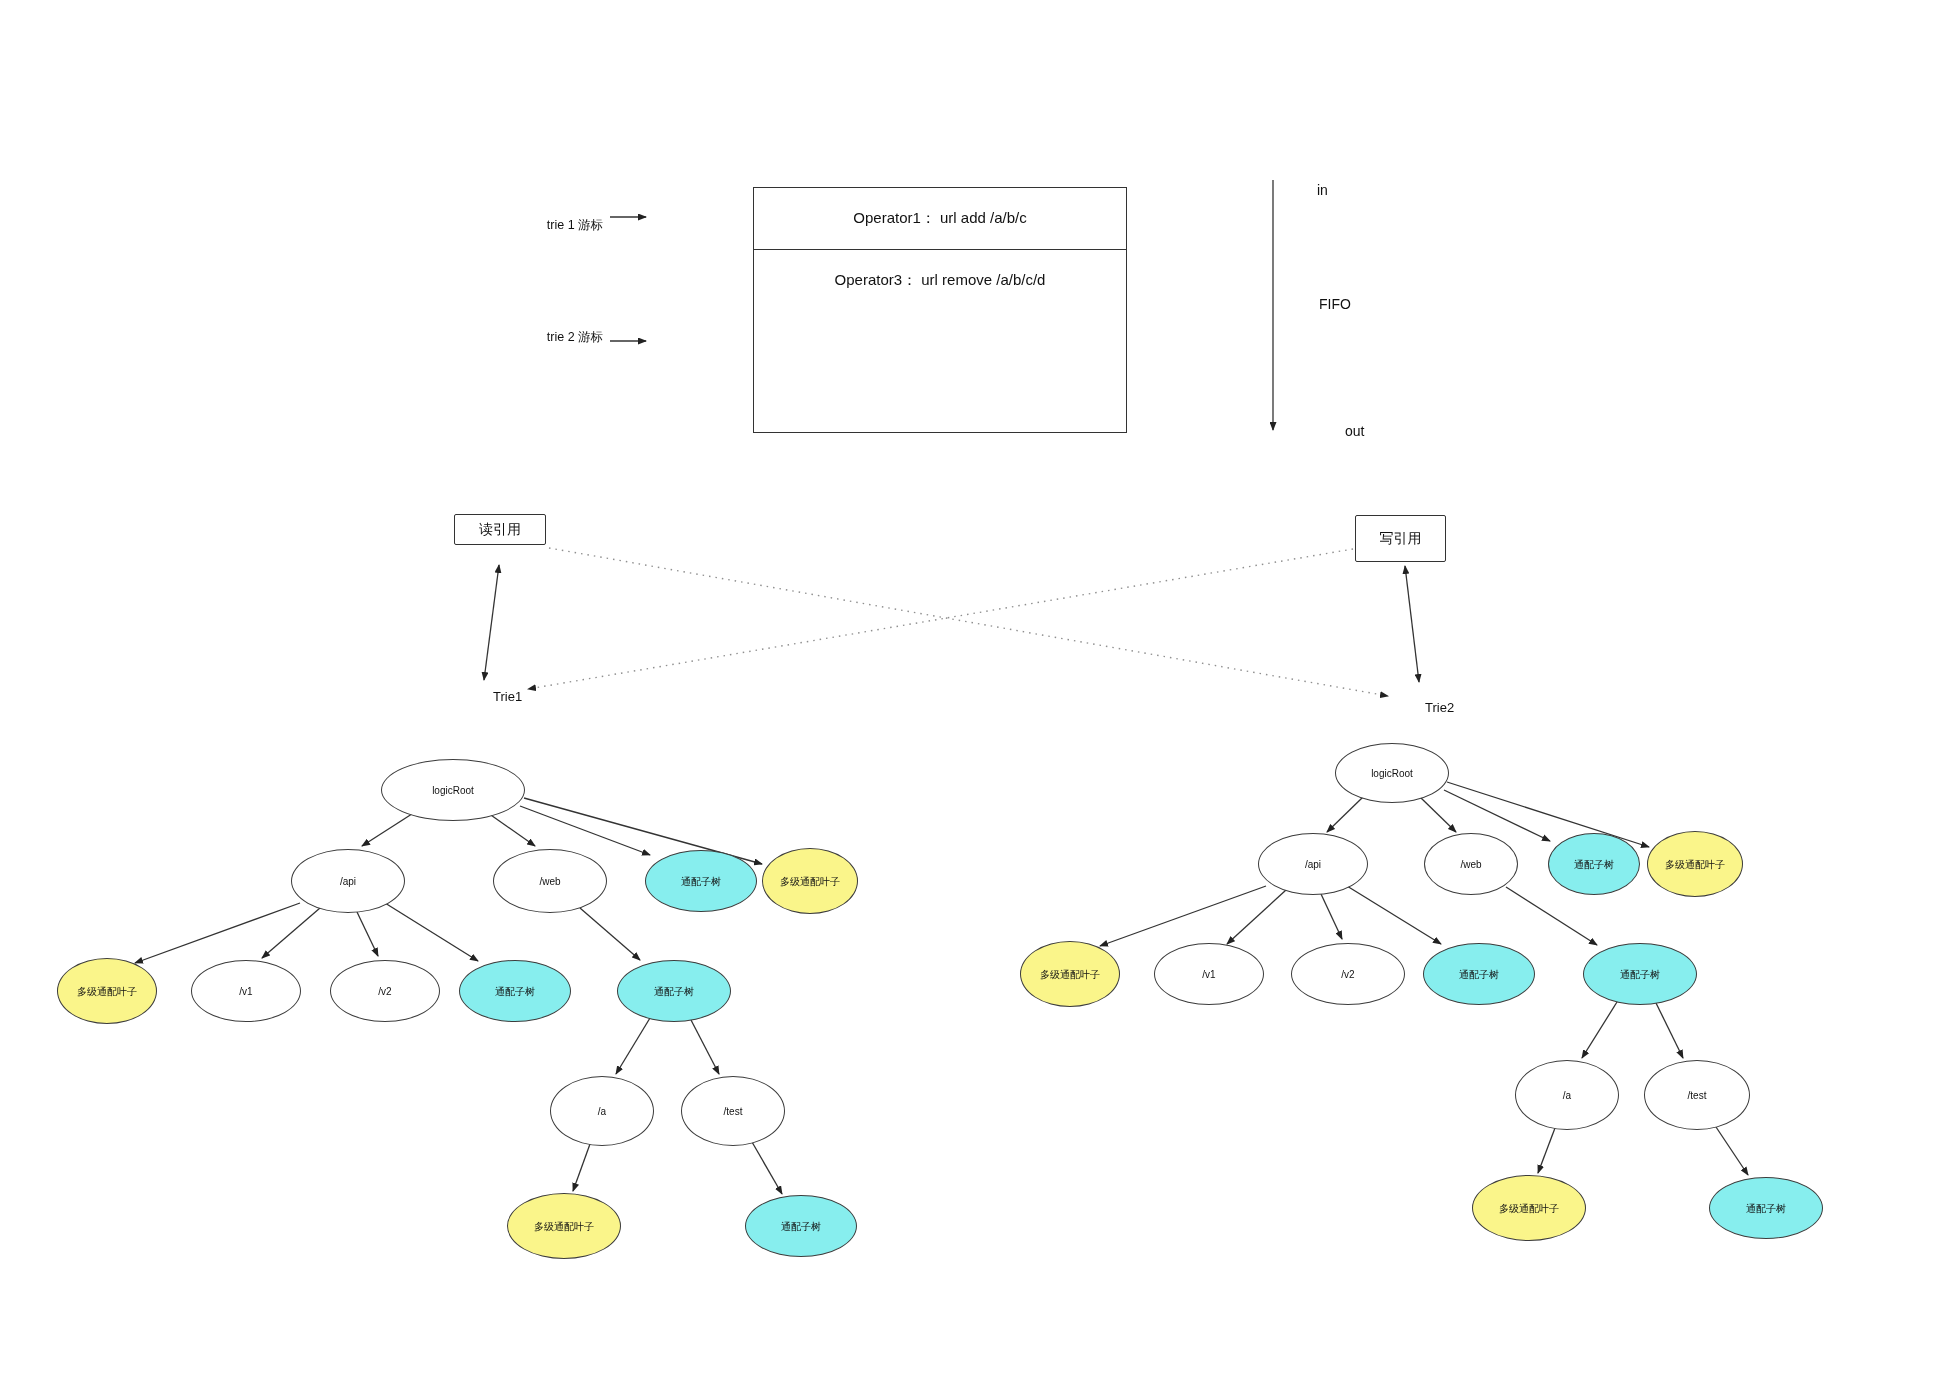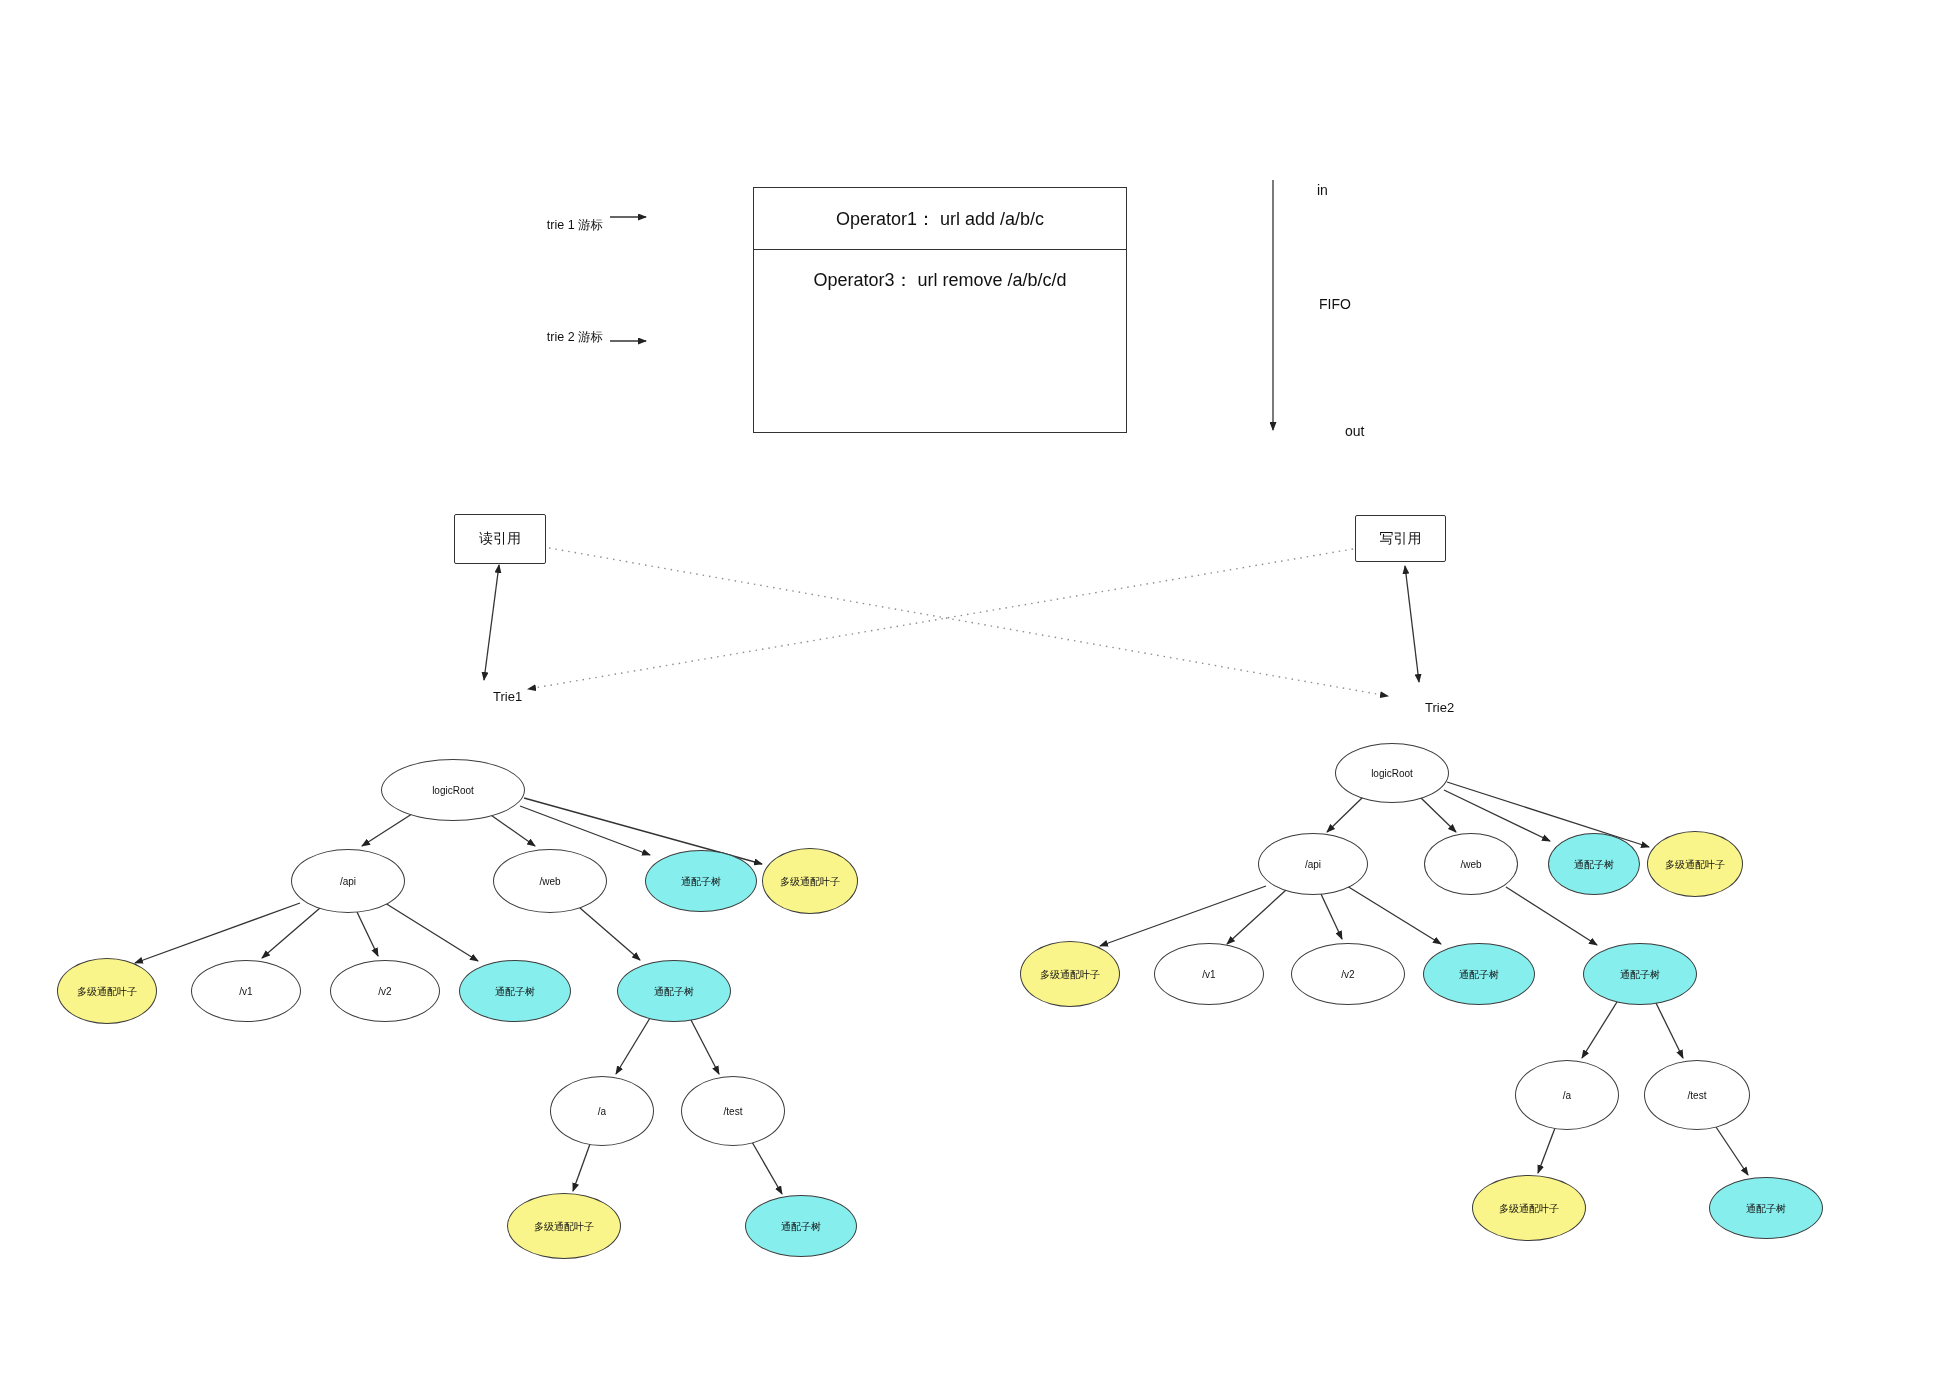--- a/index.html
+++ b/index.html
@@ -25,21 +25,21 @@
   .refbox{
     position:absolute;z-index:3;box-sizing:border-box;border:1.2px solid #333;
     border-radius:2px;background:#fff;display:flex;align-items:center;justify-content:center;
     font-size:14px;
   }
   .queue{
     position:absolute;z-index:3;box-sizing:border-box;border:1.2px solid #333;background:#fff;
     display:grid;grid-template-rows:repeat(4,1fr);
   }
   .qrow{
-    display:flex;align-items:center;justify-content:center;font-size:18px;
+    display:flex;align-items:center;justify-content:center;font-size:15px;
   }
   .qrow + .qrow{border-top:1.2px solid #333;}
   .trie-title{font-size:13px;}
   .flowlbl{font-size:14px;}
 </style>
 </head>
 <body>
 
 <div id="stage">
 
@@ -98,21 +98,21 @@
 
   <div class="queue" style="left:753px;top:187px;width:374px;height:246px;">
     <div class="qrow">Operator1： url add /a/b/c</div>
     <div class="qrow">Operator3： url remove /a/b/c/d</div>
   </div>
 
   <div class="label flowlbl" style="left:1292px;top:182px;">in</div>
   <div class="label flowlbl" style="left:1294px;top:296px;">FIFO</div>
   <div class="label flowlbl" style="left:1320px;top:407px;margin-top:16px;">out</div>
 
-  <div class="refbox" style="left:454px;top:514px;width:92px;height:50px;">读引用</div>
+  <div class="refbox" style="left:454px;top:514px;width:92px;height:31px;">读引用</div>
   <div class="refbox" style="left:1355px;top:515px;width:91px;height:47px;">写引用</div>
 
   <div class="label trie-title" style="left:468px;top:689px;">Trie1</div>
   <div class="label trie-title" style="left:1400px;top:700px;">Trie2</div>
 
   <div class="node" style="left:381px;top:759px;width:144px;height:62px;">
       <span class="lbl">logicRoot</span>
     </div>
   <div class="node" style="left:291px;top:849px;width:114px;height:64px;">
       <span class="lbl">/api</span>

